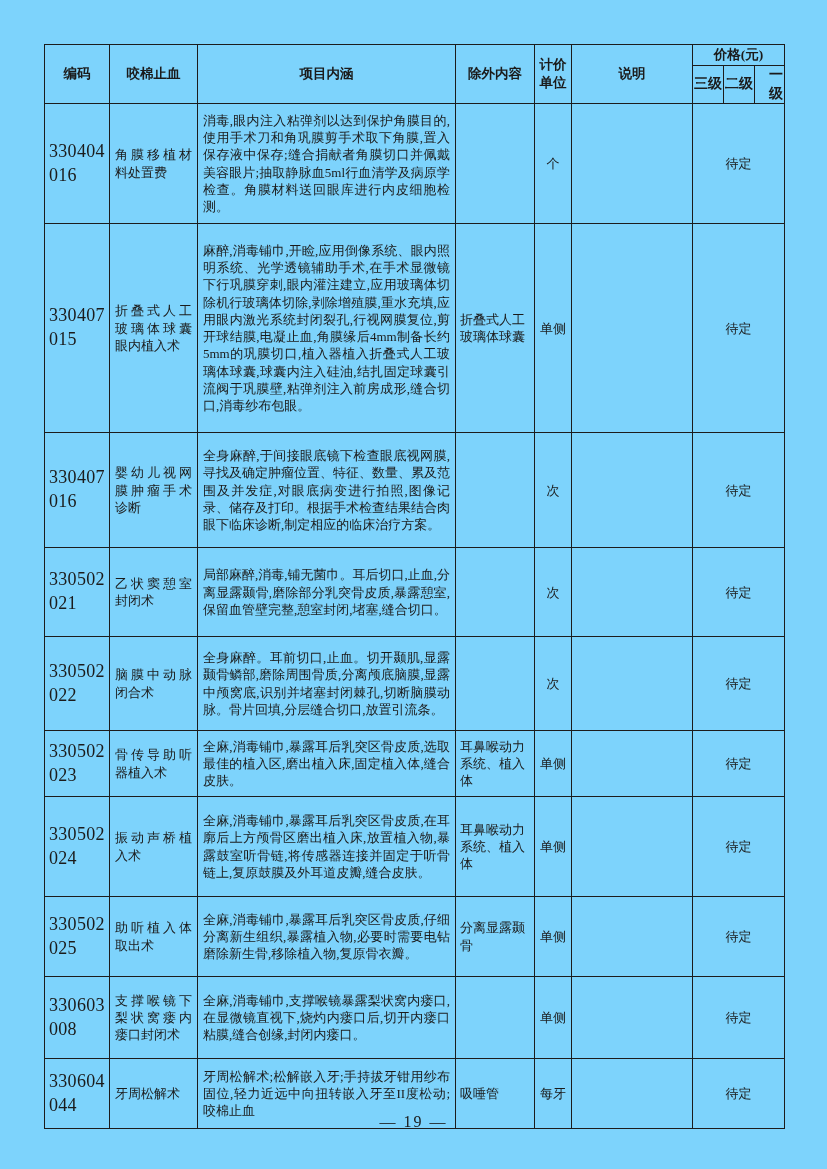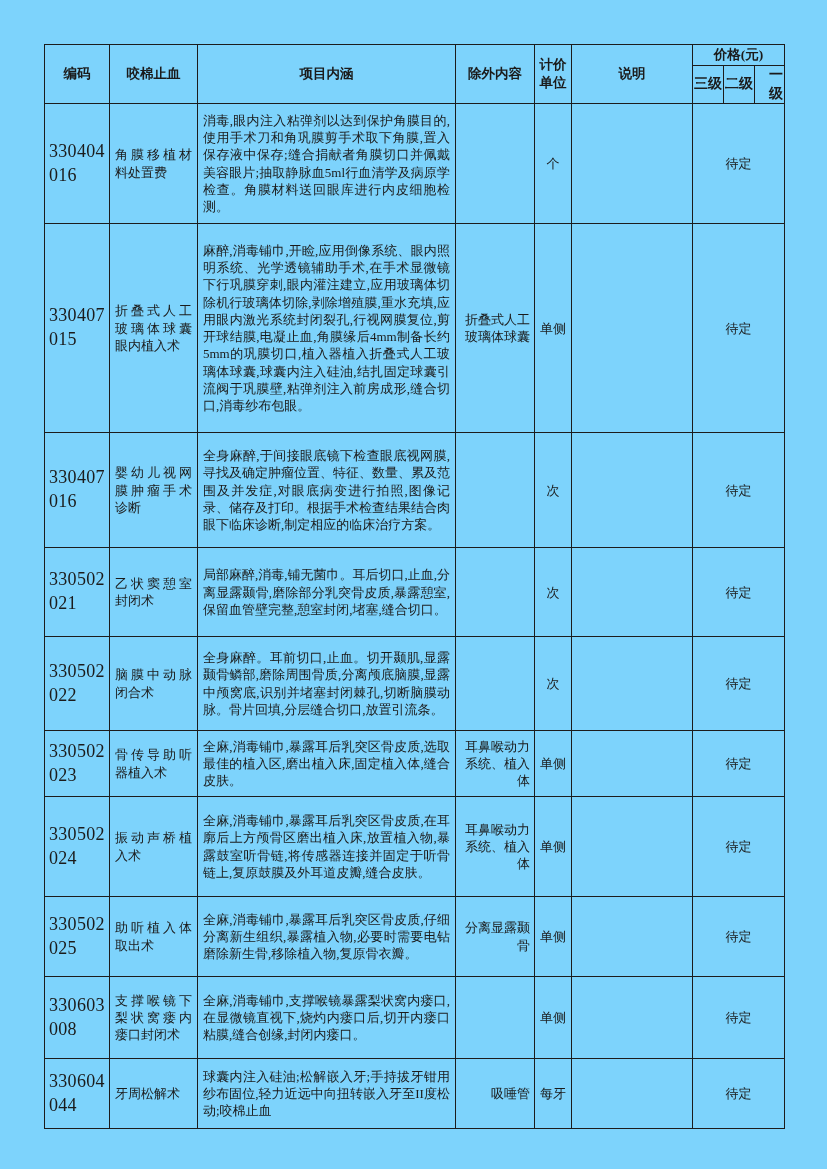--- a/index.html
+++ b/index.html
@@ -30,21 +30,21 @@
   .price-table th{
     font-weight:bold;
     text-align:center;
     padding:1px 2px;
     font-size:13.5px;
   }
   th.th-level{font-size:14px;padding:0 1px;text-align:right;}
   td.c-code{text-align:left;font-size:18px;padding-left:4px;letter-spacing:.3px;}
   td.c-name{text-align:justify;text-justify:inter-ideograph;padding:14px 5px;}
   td.c-content{text-align:justify;text-justify:inter-ideograph;padding:3px 5px;margin-left:16px;}
-  td.c-excl{text-align:right;padding:2px 4px;}
+  td.c-excl{text-align:left;padding:2px 4px;}
   td.c-unit{text-align:center;padding:2px 1px;}
   td.c-note{}
   td.c-price{text-align:center;}
   .pageno{
     position:absolute;
     left:0;right:0;
     top:1113px;
     text-align:center;
     font-size:16px;
     letter-spacing:2px;
@@ -162,23 +162,24 @@
         <td class="c-name">支撑喉镜下梨状窝瘘内瘘口封闭术</td>
         <td class="c-content">全麻,消毒铺巾,支撑喉镜暴露梨状窝内瘘口,在显微镜直视下,烧灼内瘘口后,切开内瘘口粘膜,缝合创缘,封闭内瘘口。</td>
         <td class="c-excl"></td>
         <td class="c-unit">单侧</td>
         <td class="c-note"></td>
         <td class="c-price" colspan="3">待定</td>
       </tr>
       <tr style="height:70px">
         <td class="c-code">330604044</td>
         <td class="c-name">牙周松解术</td>
-        <td class="c-content">球囊内注入硅油;松解嵌入牙;手持拔牙钳用纱布固位,轻力近远中向扭转嵌入牙至II度松动;咬棉止血</td>
+        <td class="c-content">牙周松解术;松解嵌入牙;手持拔牙钳用纱布固位,轻力近远中向扭转嵌入牙至II度松动;咬棉止血</td>
         <td class="c-excl">吸唾管</td>
         <td class="c-unit">每牙</td>
         <td class="c-note"></td>
         <td class="c-price" colspan="3">待定</td>
       </tr>
     </tbody>
   </table>
 
+  <div class="pageno">— 19 —</div>
 
 </div>
 
 </body></html>

